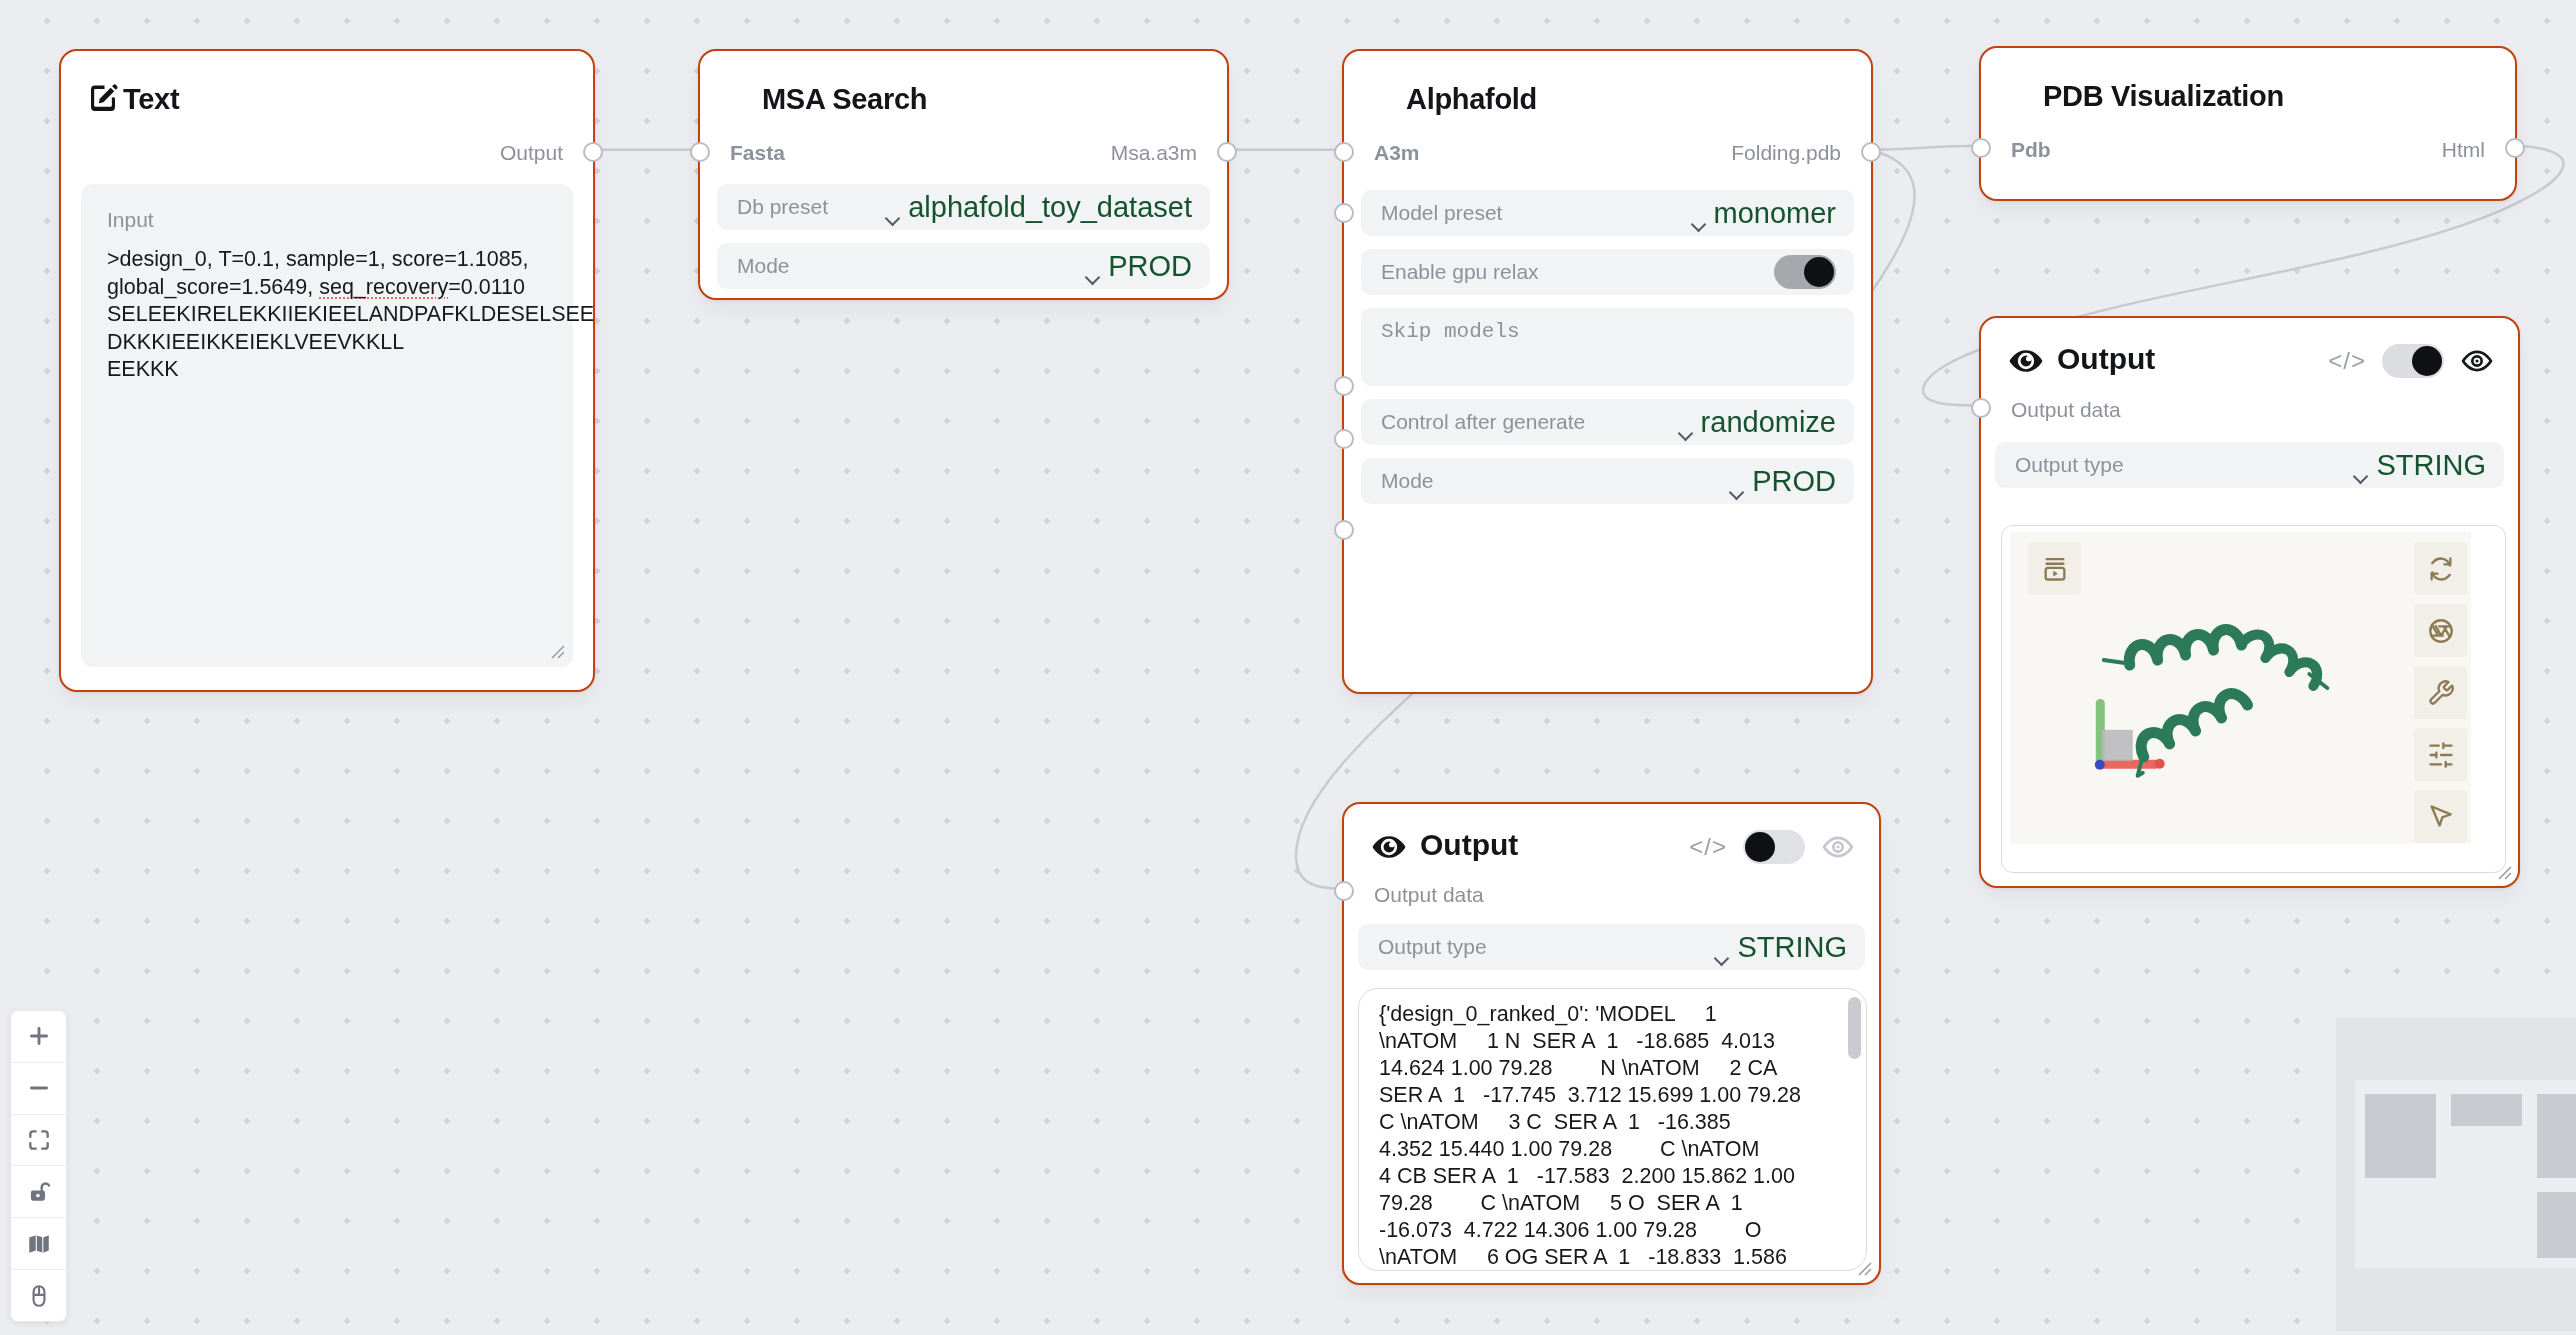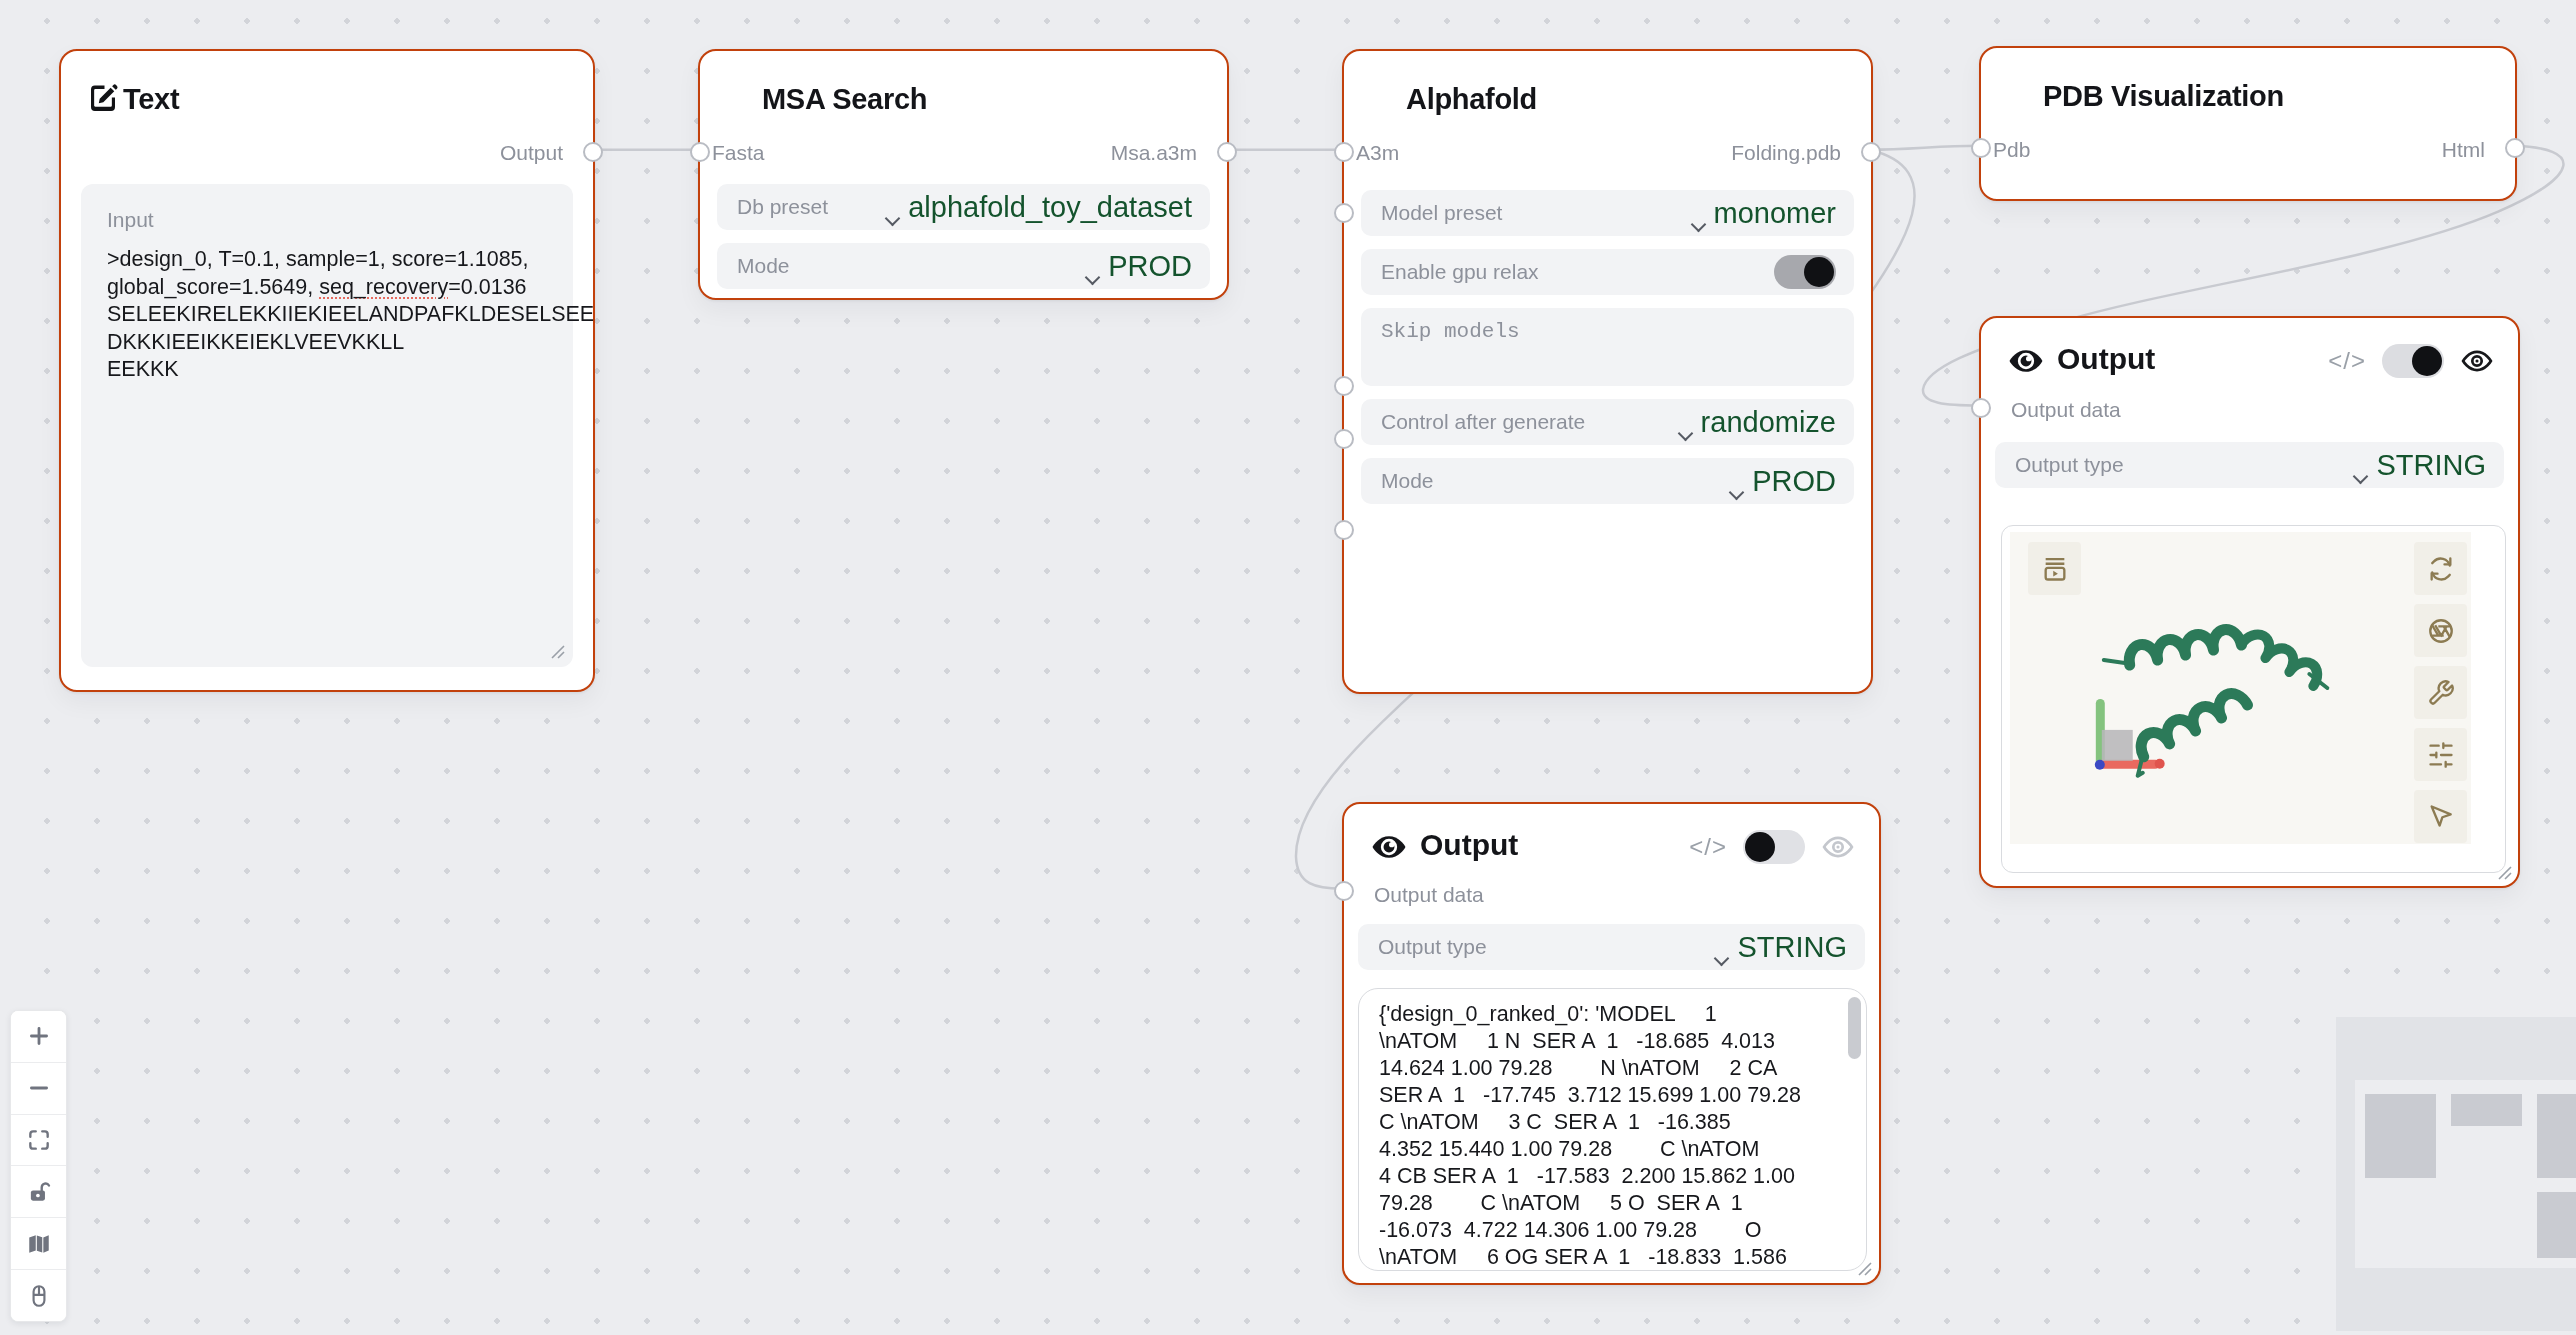--- a/index.html
+++ b/index.html
@@ -16,21 +16,21 @@
     box-shadow:0 1px 3px rgba(16,24,40,.07),0 10px 24px rgba(16,24,40,.05);z-index:2;
   }
   .node-title{position:absolute;left:62px;top:32px;font-size:29px;font-weight:600;letter-spacing:-0.3px;color:#141519;white-space:nowrap;}
   .hdr-icon{position:absolute;left:24px;top:30px;width:36px;height:36px;}
   .hdr-icon svg{width:100%;height:100%;display:block;}
   .port{
     position:absolute;width:20px;height:20px;border-radius:50%;
     background:#fff;border:2.5px solid #b9bcc3;box-sizing:border-box;z-index:3;
   }
   .port-label{position:absolute;font-size:21px;color:#8d919b;top:90px;white-space:nowrap;}
-  .port-label.left{left:12px;}
+  .port-label.left{left:30px;font-weight:bold;}
   .port-label.right{right:30px;}
   .rows{position:absolute;left:17px;right:17px;display:flex;flex-direction:column;gap:13px;}
   .row{
     position:relative;background:#f2f3f5;border-radius:10px;height:46px;flex:none;
     display:flex;align-items:center;justify-content:space-between;padding:0 18px 0 20px;box-sizing:border-box;
   }
   .row.tall{height:78px;align-items:flex-start;padding-top:12px;font-family:Liberation Mono, monospace;}
   .row-label{font-size:21px;color:#8d919b;white-space:nowrap;}
   .row-value{display:flex;align-items:flex-end;gap:10px;font-size:29px;font-weight:500;color:#14532d;white-space:nowrap;}
   .chev{width:9px;height:9px;border-left:2.4px solid #565a63;border-bottom:2.4px solid #565a63;transform:rotate(-45deg);margin-top:-4px;flex:none;}
@@ -141,21 +141,21 @@
         <path d="M18.1 3.5l2.4 2.4.8-.8c.5-.5.5-1.3 0-1.8l-.6-.6a1.27 1.27 0 0 0-1.8 0l-.8.8z" fill="#121316"></path>
       </svg>
   </span>
   <div class="node-title">Text</div>
   <span class="port-label right">Output</span>
   <div class="port" style="right:-10px;top:91px;"></div>
   <div id="text-field">
     <div class="field-label">Input</div>
     <div class="field-text">
       <div><span>&gt;design_0, T=0.1, sample=1, score=1.1085,</span></div>
-      <div><span>global_score=1.5649, </span><span class="squiggle">seq_recovery</span><span>=0.0136</span></div>
+      <div><span>global_score=1.5649, </span><span class="squiggle">seq_recovery</span><span>=0.0110</span></div>
       <div>SELEEKIRELEKKIIEKIEELANDPAFKLDESELSEE</div>
       <div>DKKKIEEIKKEIEKLVEEVKKLL</div>
       <div>EEKKK</div>
     </div>
     <span class="resize-handle" style="right:7px;bottom:7px;">
       <svg viewBox="0 0 16 16">
           <path d="M14 2L2 14M14 8l-6 6" stroke="#9aa0a8" stroke-width="1.6"></path>
         </svg>
     </span>
   </div>

